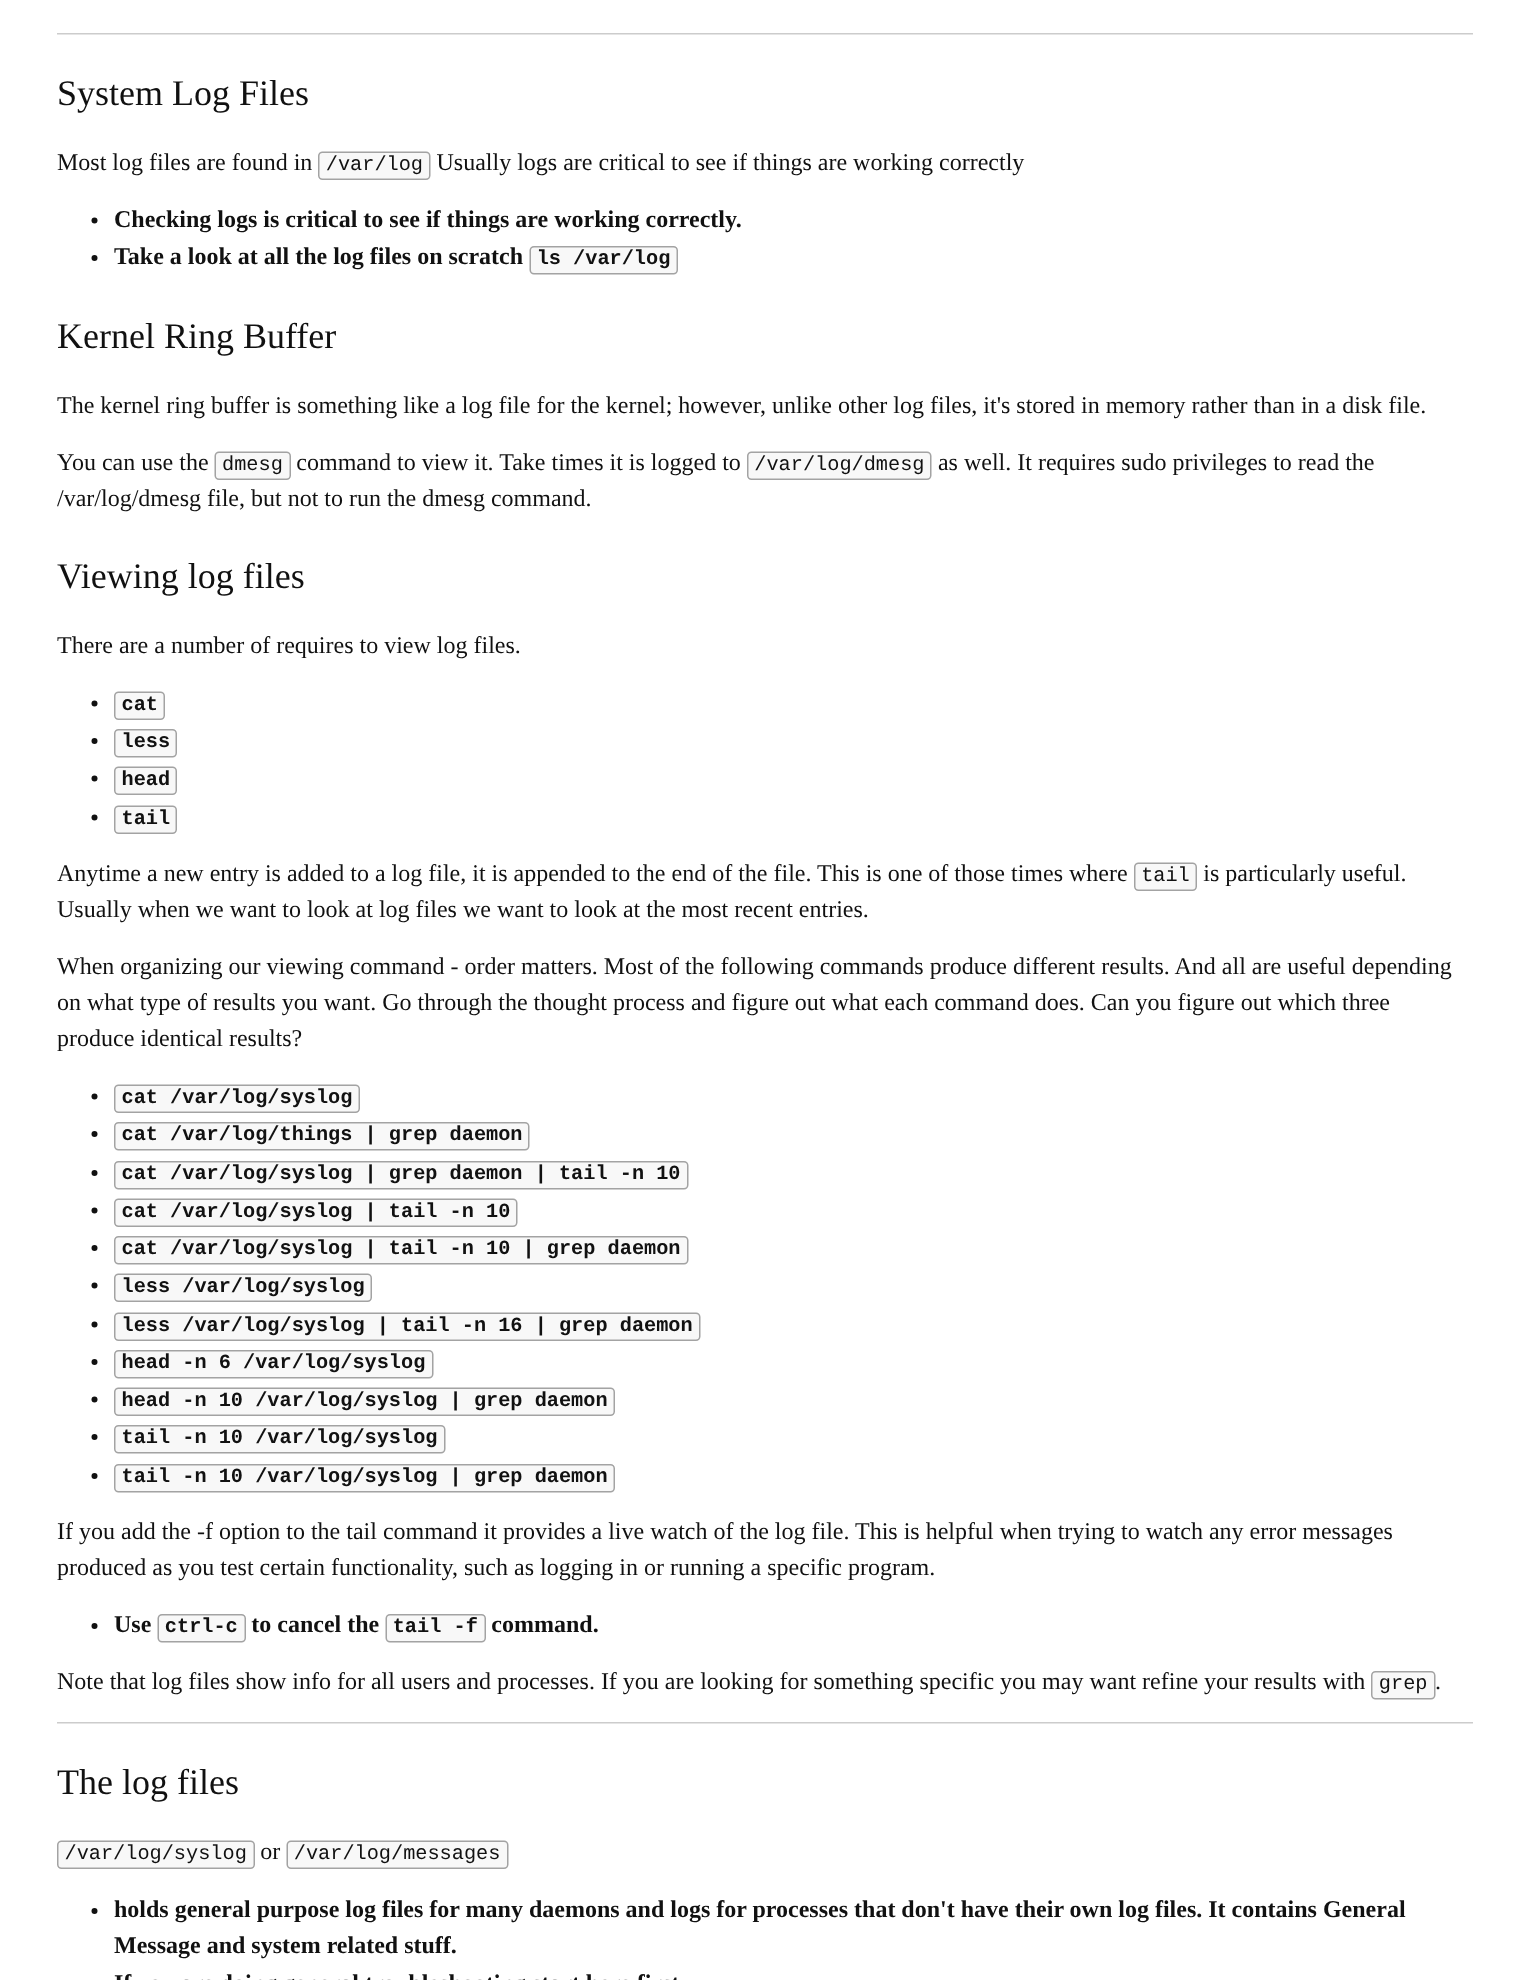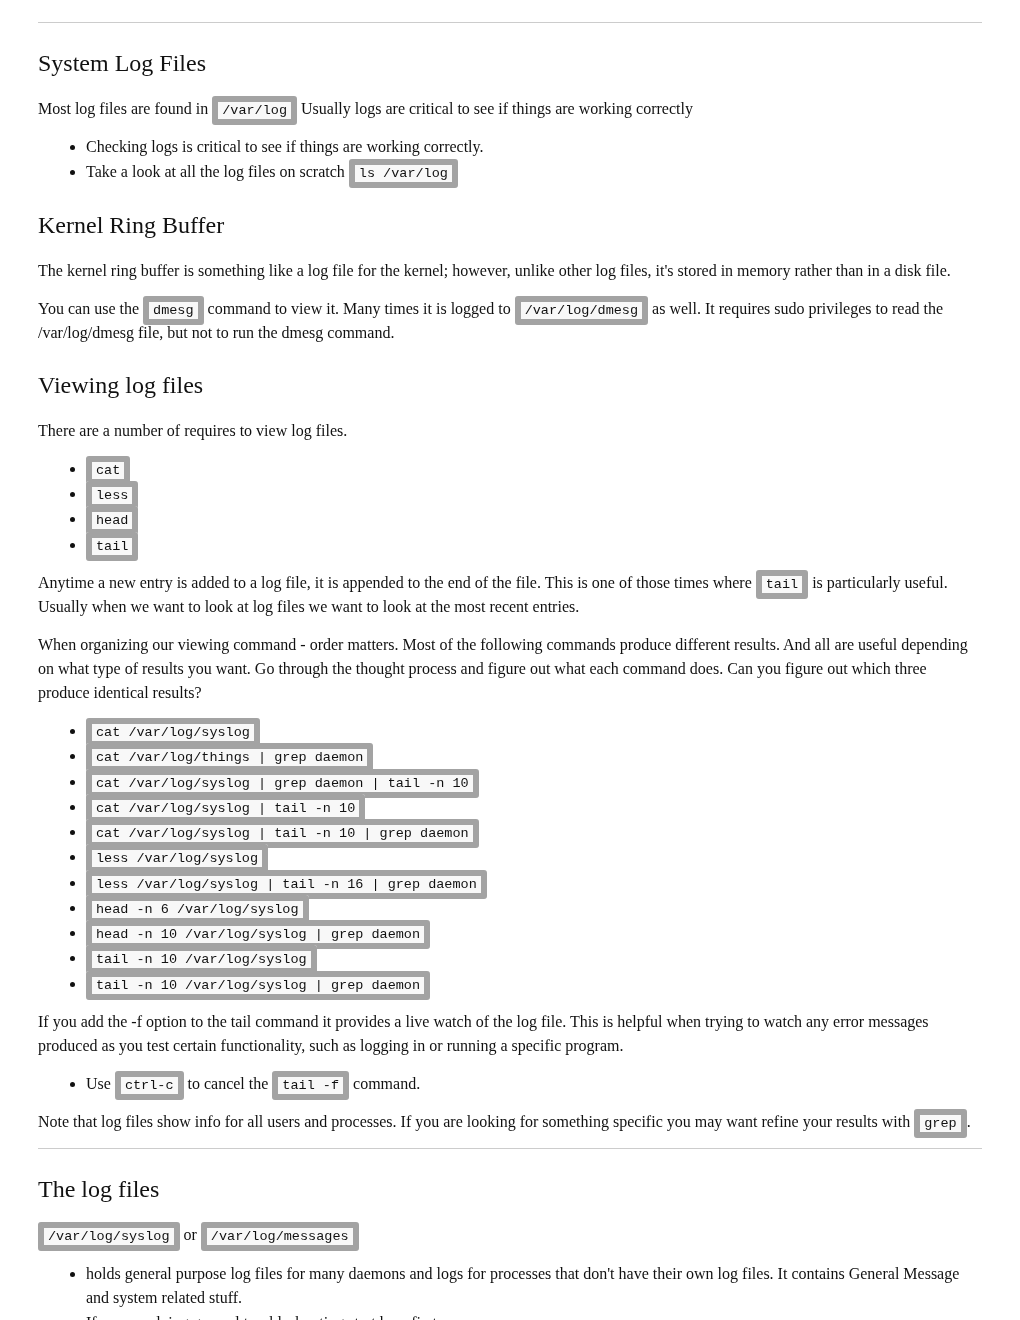--- a/index.html
+++ b/index.html
@@ -24,27 +24,28 @@
     margin: 22px 0 16px 0;
   }
   p {
     margin: 14px 0;
   }
   ul {
     margin: 10px 0 14px 0;
     padding-left: 38px;
   }
   li {
-    margin: 1px 10px;
+    margin: 1px 0;
+    font-weight: bold;
   }
   code {
     font-family: 'Courier New', Courier, monospace;
     font-size: 13.5px;
     background: #f8f8f8;
-    border: 6px solid #a3a3a3;
+    border: 1px solid #a3a3a3;
     border-radius: 3px;
     padding: 1px 4px;
     white-space: nowrap;
   }
 </style>
 </head>
 <body>
 
 <hr>
 
@@ -59,21 +60,21 @@
   <li>
     <span>Take a look at all the log files on scratch </span><code>ls /var/log</code>
   </li>
 </ul>
 
 <h2>Kernel Ring Buffer</h2>
 
 <p>The kernel ring buffer is something like a log file for the kernel; however, unlike other log files, it's stored in memory rather than in a disk file.</p>
 
 <p>
-  <span>You can use the </span><code>dmesg</code><span> command to view it. Many times it is logged to </span><code>/var/log/dmesg</code><span> as well. It requires sudo privileges to read the /var/log/dmesg file, but not to run the dmesg command.</span>
+  <span>You can use the </span><code>dmesg</code><span> command to view it. Take times it is logged to </span><code>/var/log/dmesg</code><span> as well. It requires sudo privileges to read the /var/log/dmesg file, but not to run the dmesg command.</span>
 </p>
 
 <h2>Viewing log files</h2>
 
 <p>There are a number of requires to view log files.</p>
 
 <ul>
   <li><code>cat</code></li>
   <li><code>less</code></li>
   <li><code>head</code></li>

